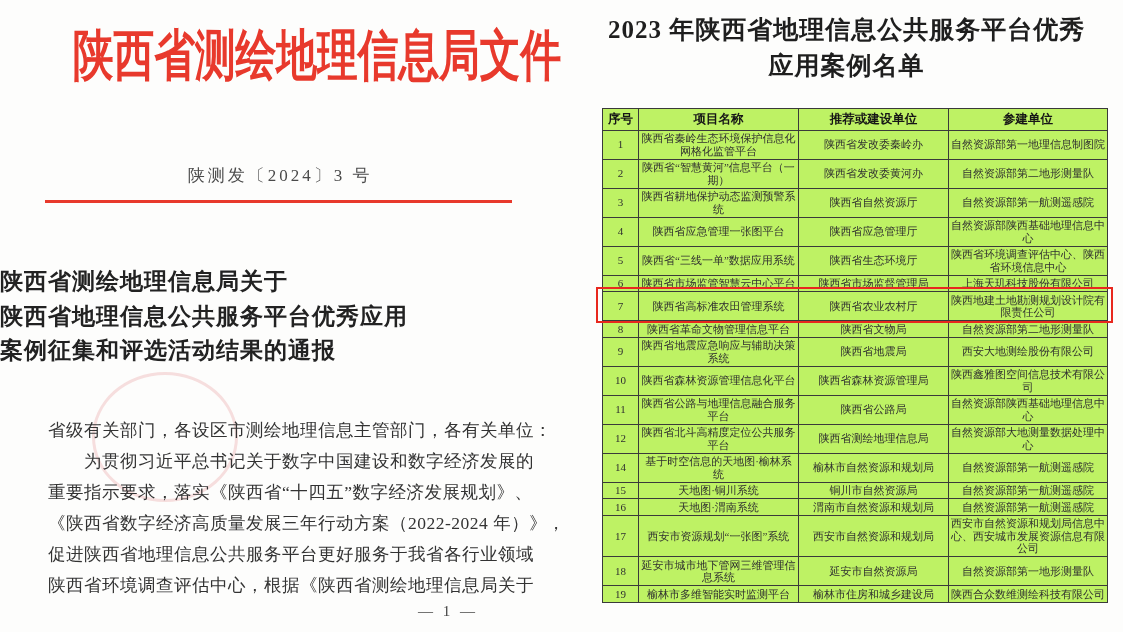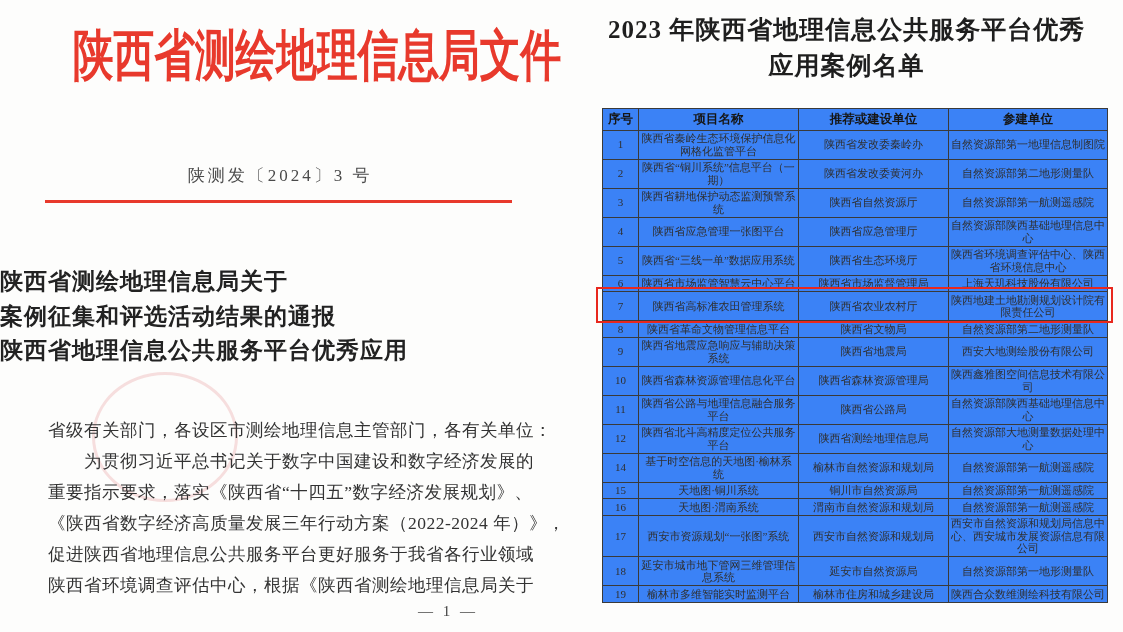--- a/index.html
+++ b/index.html
@@ -20,41 +20,41 @@
   .body-text{position:absolute;top:402px;left:48px;width:468px;font-size:17.5px;
              color:#333;letter-spacing:.5px;margin-top:16px;}
   .body-text .line{height:31px;line-height:24px;white-space:nowrap;}
   .body-text .indent{padding-left:36px;}
   .page-num{position:absolute;top:603px;left:418px;font-size:15px;letter-spacing:3px;color:#444;}
   
   #page-right{position:absolute;left:560px;top:0;width:563px;height:632px;}
   .r-title{position:absolute;top:12px;left:5px;width:563px;text-align:center;
            font-weight:bold;font-size:25px;line-height:36px;letter-spacing:1px;color:#1e1e1e;}
   table.results{position:absolute;top:108px;left:42px;width:505px;border-collapse:collapse;
-                table-layout:fixed;background:#3b82f6;}
+                table-layout:fixed;background:#bef264;}
   table.results th,table.results td{border:1.4px solid #3a3a3a;text-align:center;
                 vertical-align:middle;padding:1.5px 2px;font-size:11px;line-height:12.5px;
                 color:#2f2f2f;word-break:break-all;}
   table.results th{font-size:12.5px;font-weight:bold;padding:4px 2px;color:#161616;}
   .highlight-box{position:absolute;border:2.6px solid #e8281e;pointer-events:none;}
 </style>
 </head>
 <body>
 
 <div id="canvas">
 
   <div id="page-left">
     <div class="red-header" style="color: rgb(232, 57, 44);">陕西省测绘地理信息局文件</div>
     <div class="doc-number">陕测发〔2024〕3 号</div>
     <div class="red-line" style="background: rgb(232, 57, 44);"></div>
     <div class="stamp"></div>
     <div class="doc-title">
       <div>陕西省测绘地理信息局关于</div>
+      <div>陕西省地理信息公共服务平台优秀应用</div>
       <div>案例征集和评选活动结果的通报</div>
-      <div>陕西省地理信息公共服务平台优秀应用</div>
     </div>
     <div class="body-text">
       <div class="line">省级有关部门，各设区市测绘地理信息主管部门，各有关单位：</div>
       <div class="line indent">为贯彻习近平总书记关于数字中国建设和数字经济发展的</div>
       <div class="line">重要指示要求，落实《陕西省“十四五”数字经济发展规划》、</div>
       <div class="line">《陕西省数字经济高质量发展三年行动方案（2022-2024 年）》，</div>
       <div class="line">促进陕西省地理信息公共服务平台更好服务于我省各行业领域</div>
       <div class="line">陕西省环境调查评估中心，根据《陕西省测绘地理信息局关于</div>
     </div>
     <div class="page-num">— 1 —</div>
@@ -82,21 +82,21 @@
       </thead>
       <tbody>
           <tr>
             <td>1</td>
             <td>陕西省秦岭生态环境保护信息化网格化监管平台</td>
             <td>陕西省发改委秦岭办</td>
             <td>自然资源部第一地理信息制图院</td>
           </tr>
           <tr>
             <td>2</td>
-            <td>陕西省“铜川系统”信息平台（一期）</td>
+            <td>陕西省“智慧黄河”信息平台（一期）</td>
             <td>陕西省发改委黄河办</td>
             <td>自然资源部第二地形测量队</td>
           </tr>
           <tr>
             <td>3</td>
             <td>陕西省耕地保护动态监测预警系统</td>
             <td>陕西省自然资源厅</td>
             <td>自然资源部第一航测遥感院</td>
           </tr>
           <tr>

